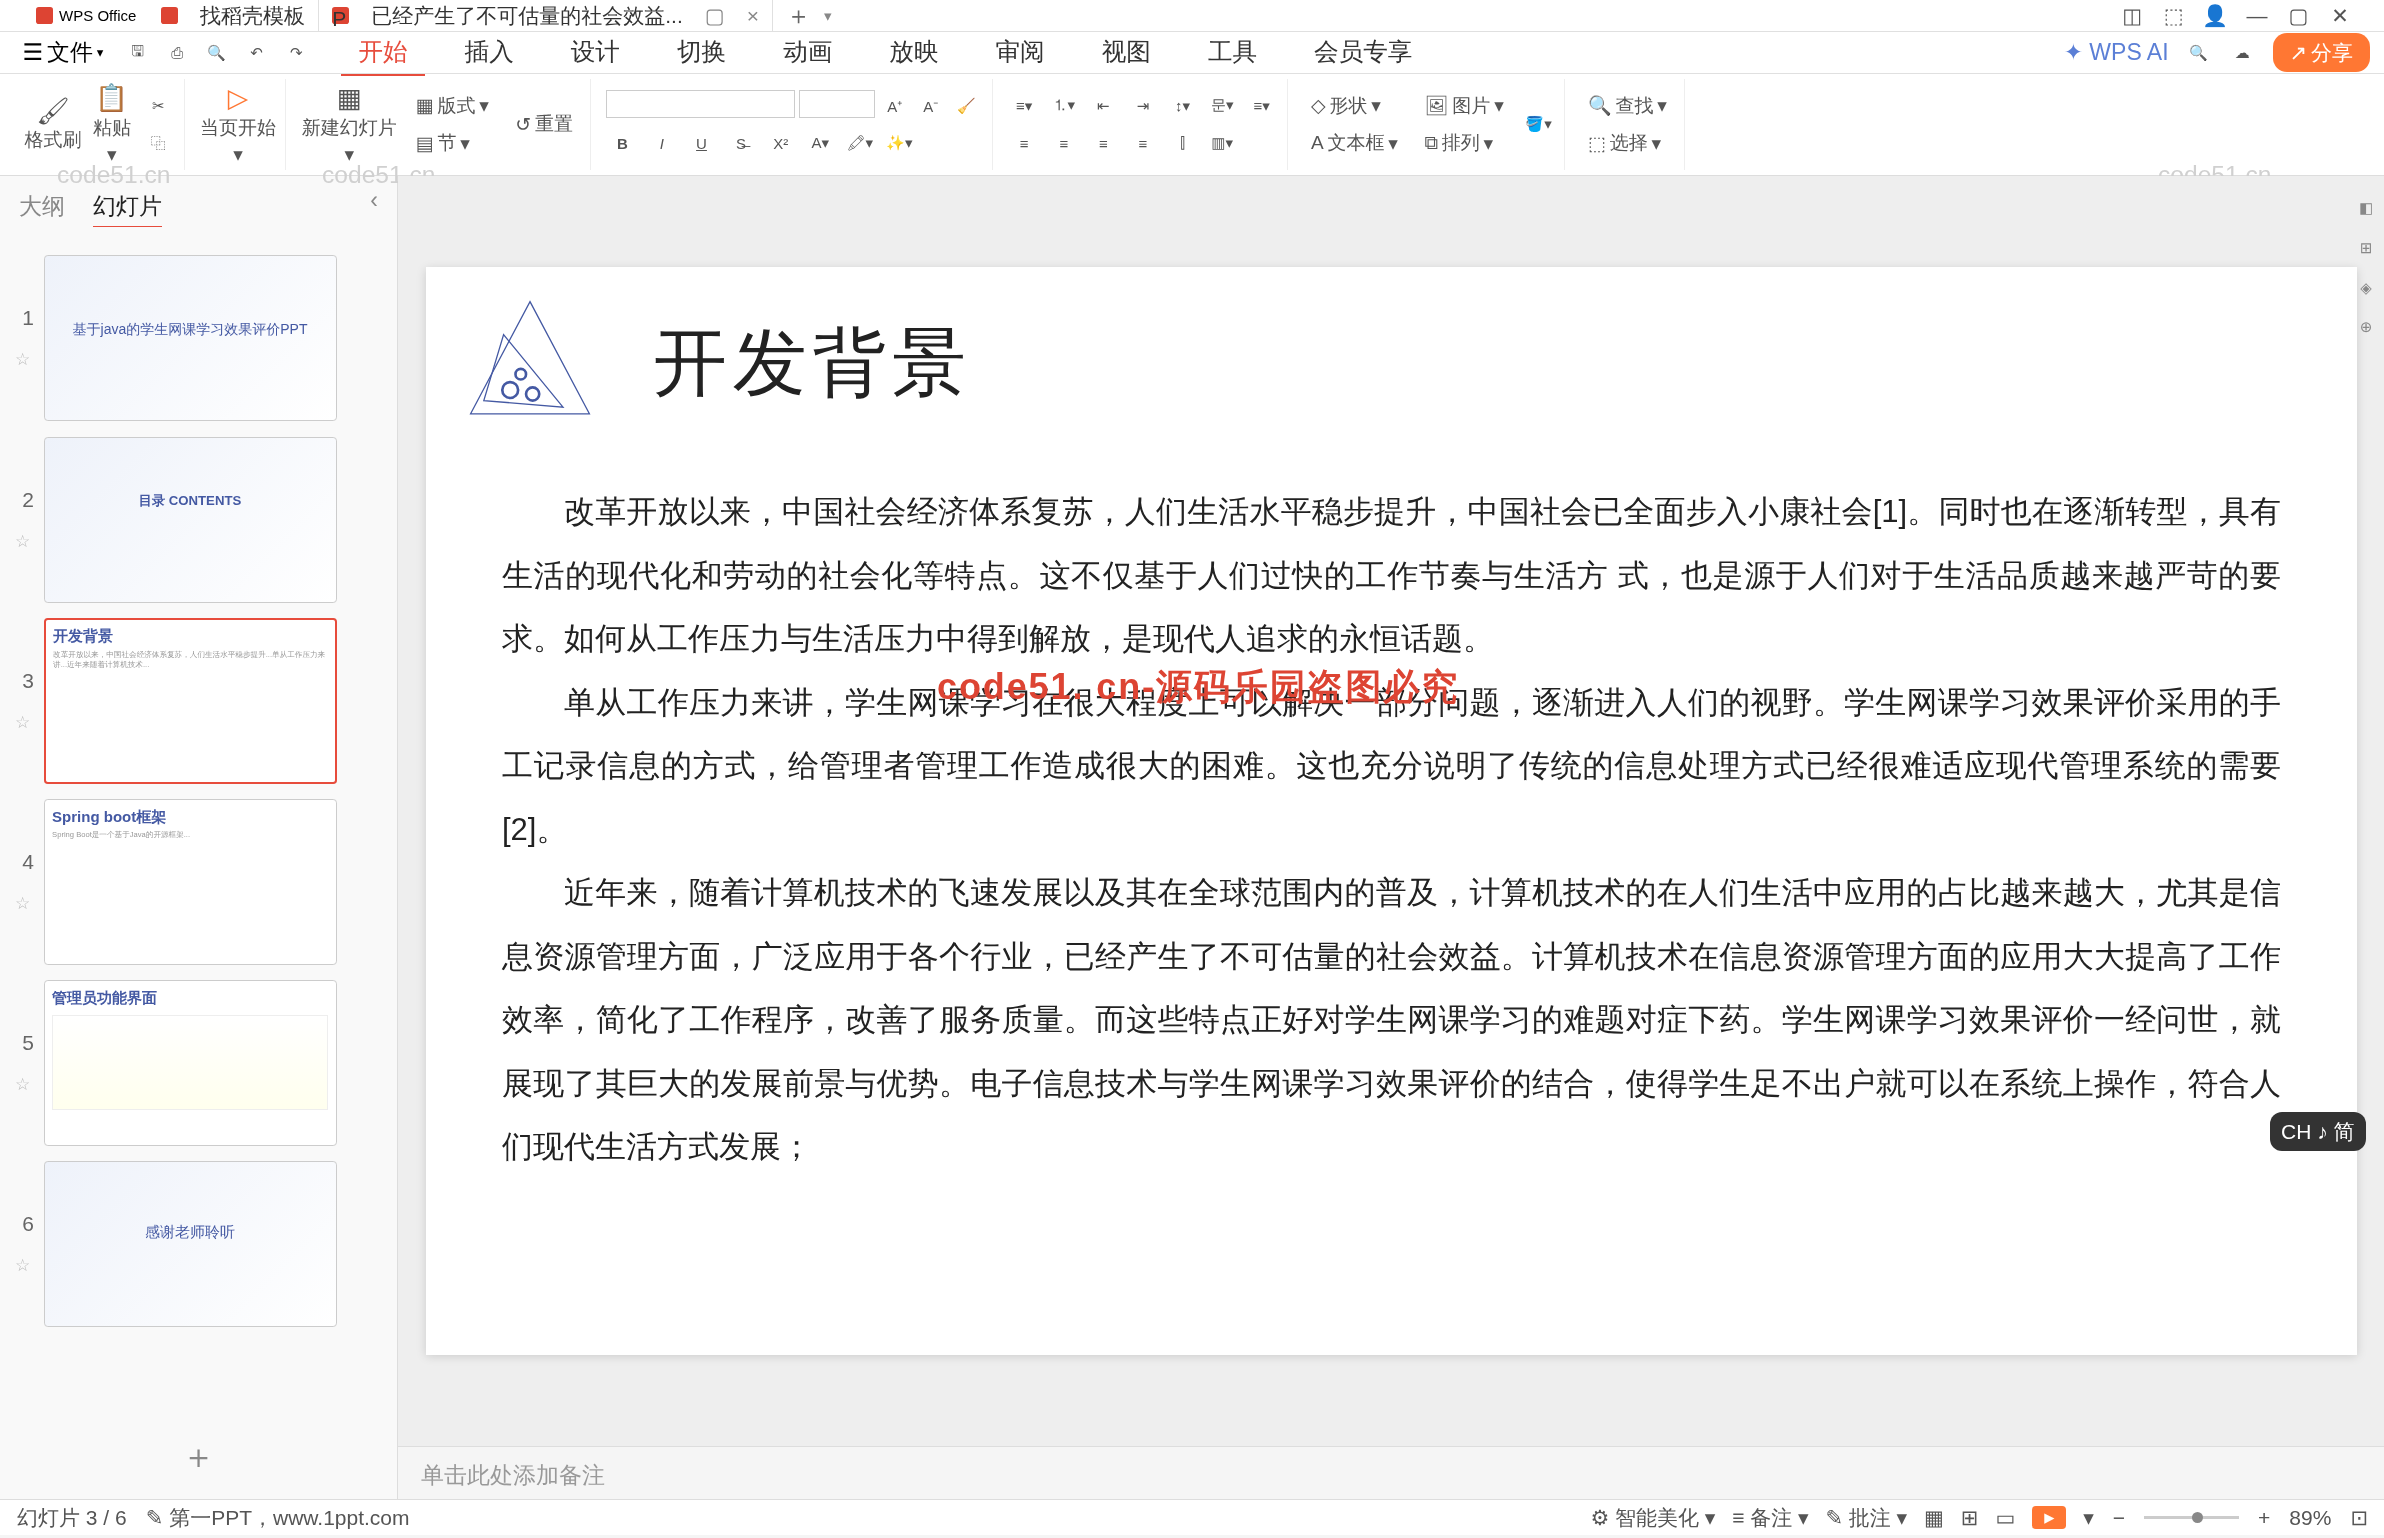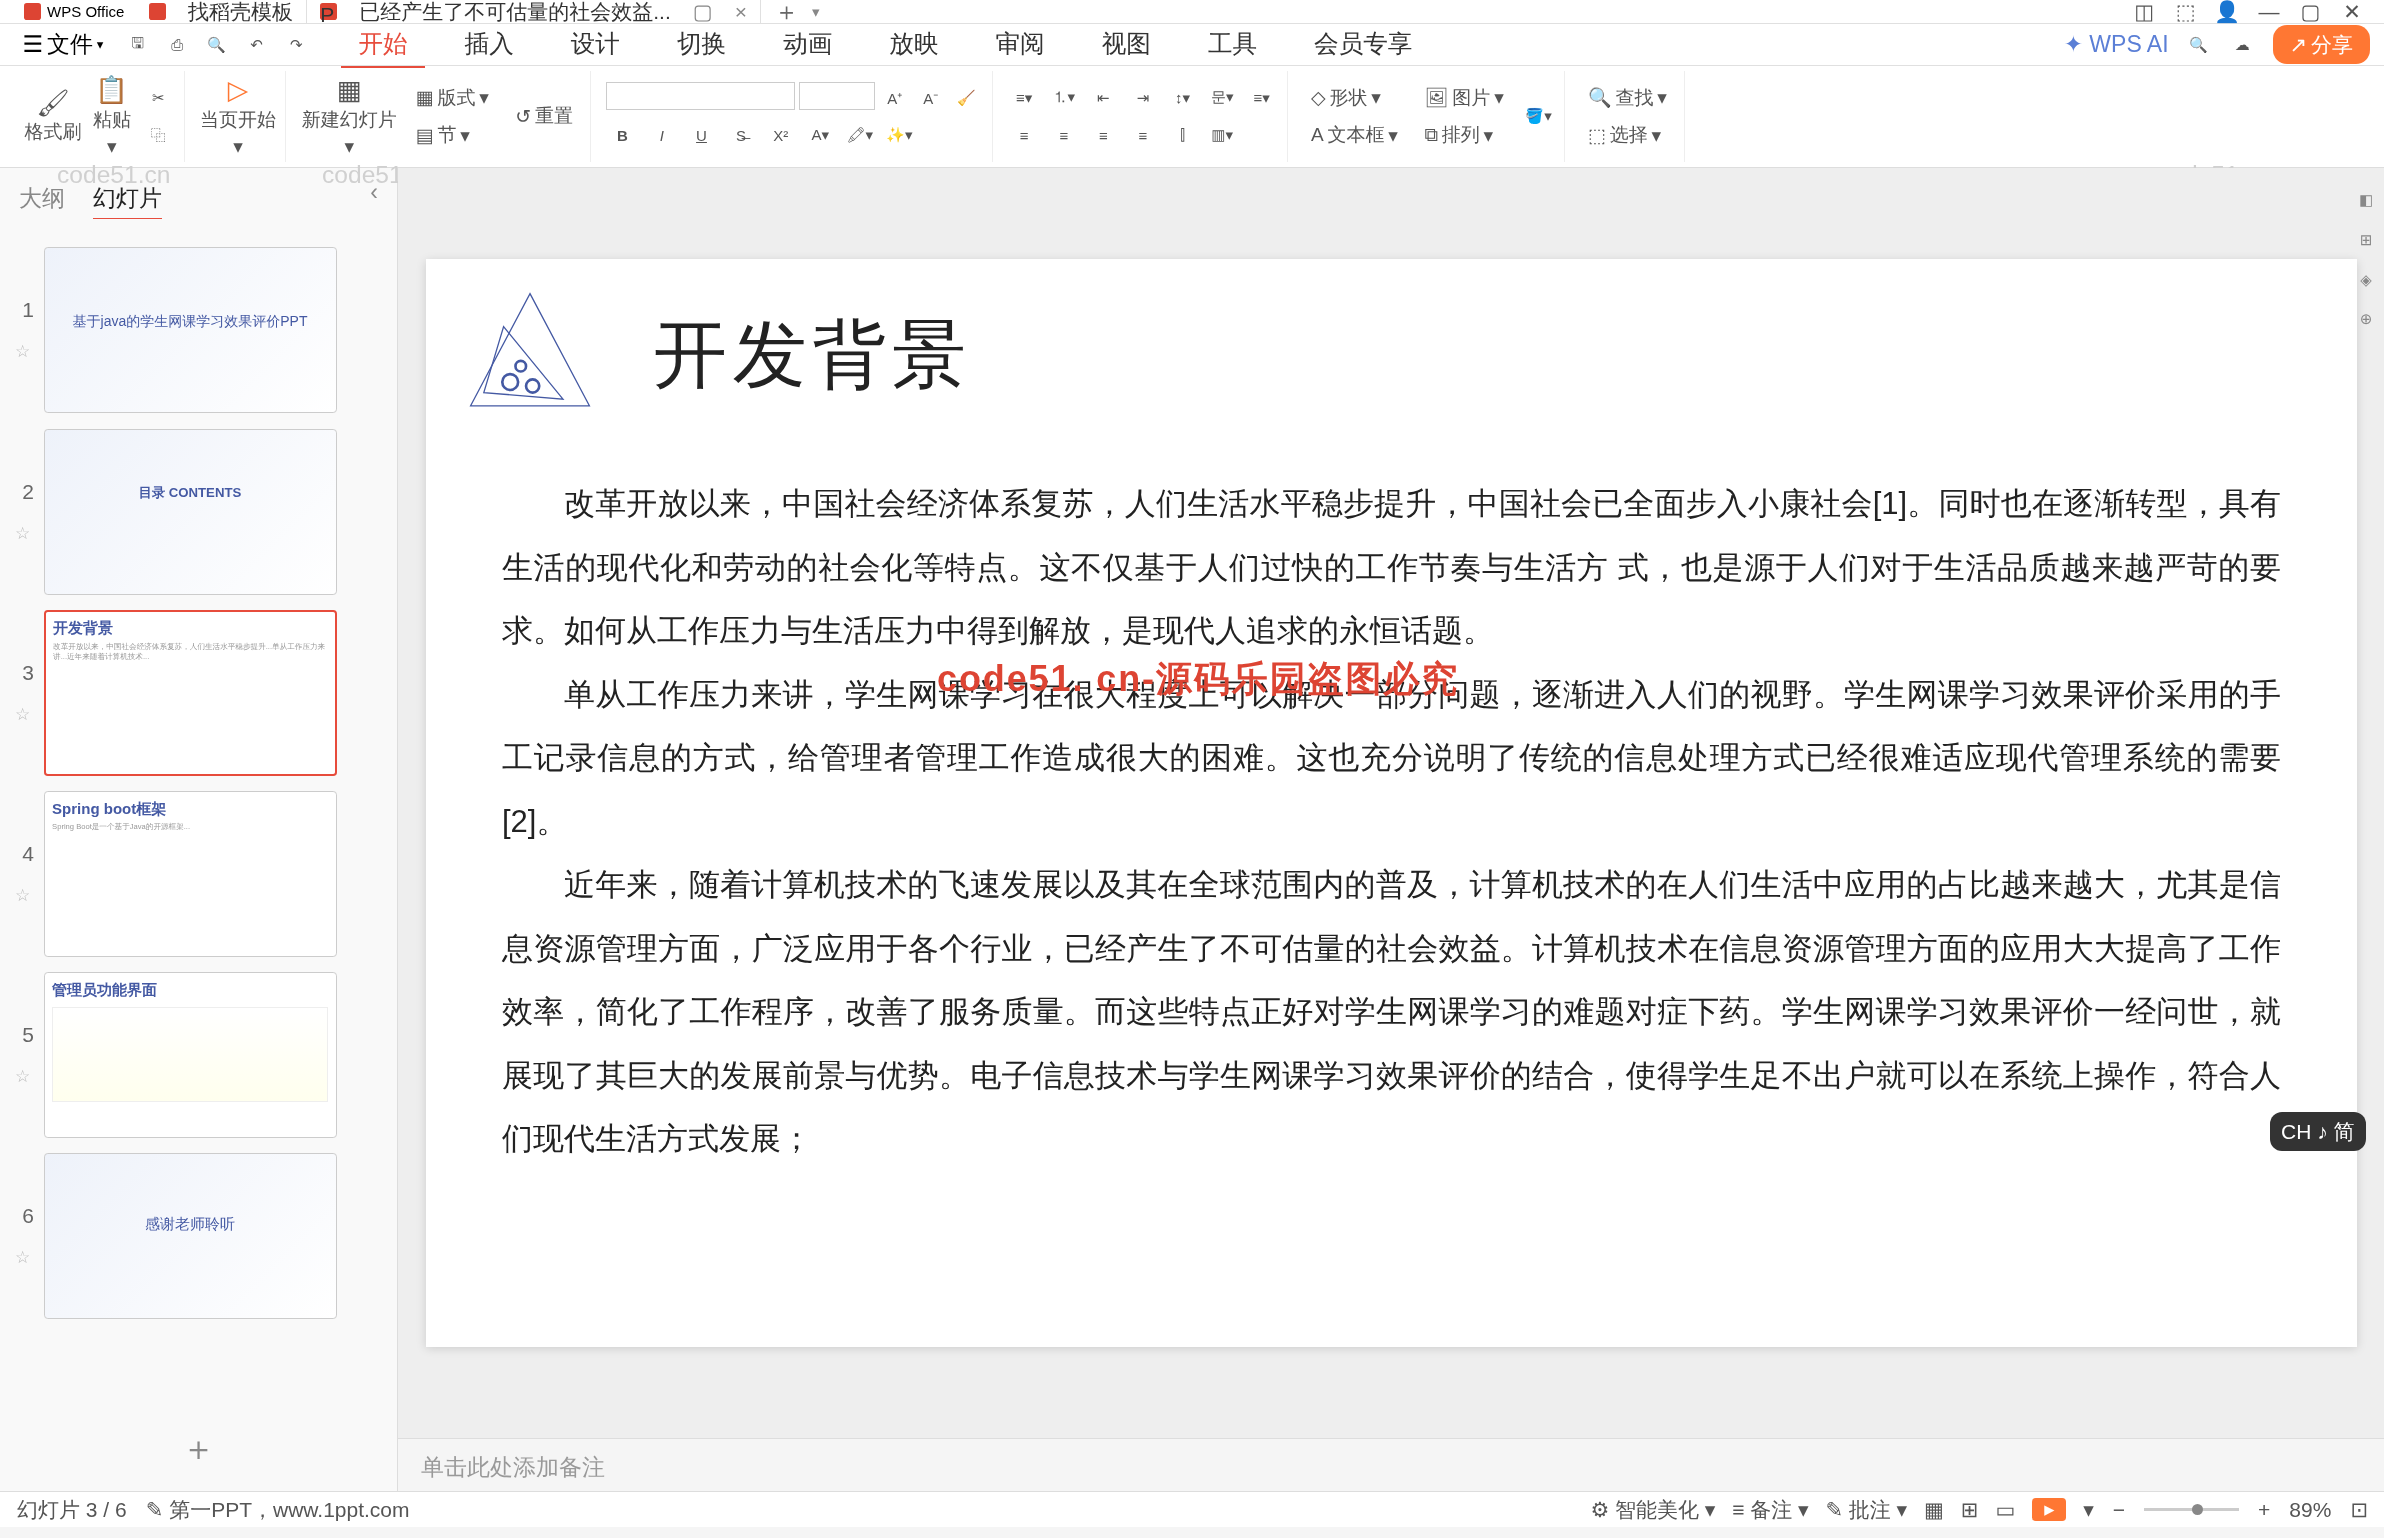--- a/index.html
+++ b/index.html
@@ -1,19 +1,19 @@
 <!DOCTYPE html>
 <html style="font-size:15px"><head>
 <meta charset="utf-8">
 <style>
 * { margin: 0; padding: 0; box-sizing: border-box; font-family: "Microsoft YaHei", sans-serif; }
 body { background: #f5f5f5; width: 2385px; height: 1539px; overflow: hidden; position: relative; }
 
 
-.title-bar { height: 24px; background: #fff; display: flex; align-items: center; padding: 0 13px; border-bottom: 0.9px solid #e0e0e0; }
+.title-bar { height: 32px; background: #fff; display: flex; align-items: center; padding: 0 25px; border-bottom: 0.9px solid #e0e0e0; }
 .title-bar .logo { display: flex; align-items: center; gap: 5.7px; padding: 0 11.4px; }
 .title-bar .logo-icon { width: 17px; height: 17px; background: #d43; border-radius: 2.8px; }
 .title-bar .tab { display: flex; align-items: center; gap: 22px; padding: 0 13.2px; height: 100%; border-right: 0.9px solid #e0e0e0; font-size: 21px; color: #333; cursor: pointer; }
 .title-bar .tab.active { background: #fff; }
 .title-bar .tab-icon { width: 17px; height: 17px; border-radius: 2.8px; }
 .title-bar .new-tab { padding: 0 13.2px; font-size: 24.6px; color: #666; cursor: pointer; }
 .title-bar .right { margin-left: auto; display: flex; gap: 17px; align-items: center; padding-right: 7.6px; }
 .title-bar .win-btn { width: 24.6px; height: 24.6px; display: flex; align-items: center; justify-content: center; color: #555; cursor: pointer; font-size: 21px; }
 
 

